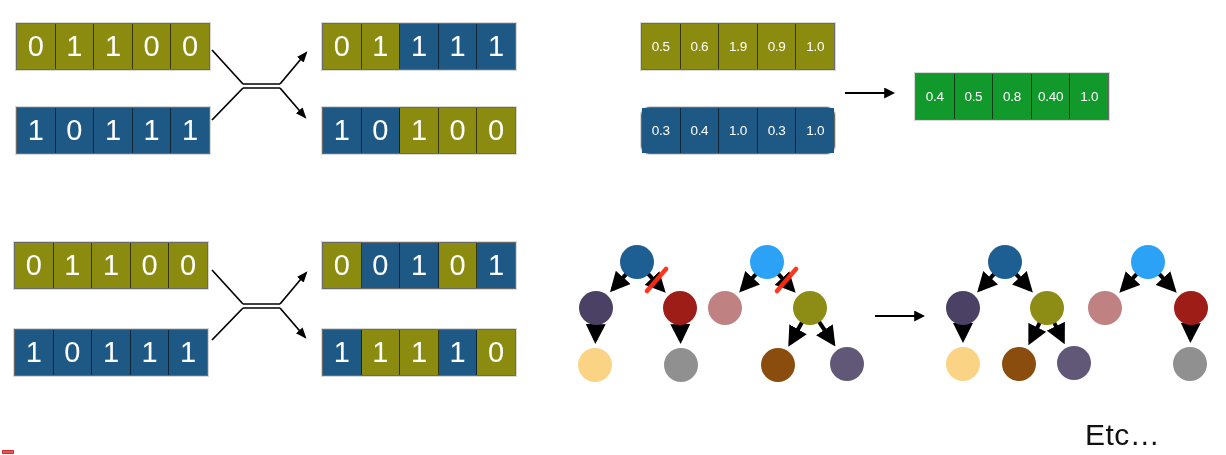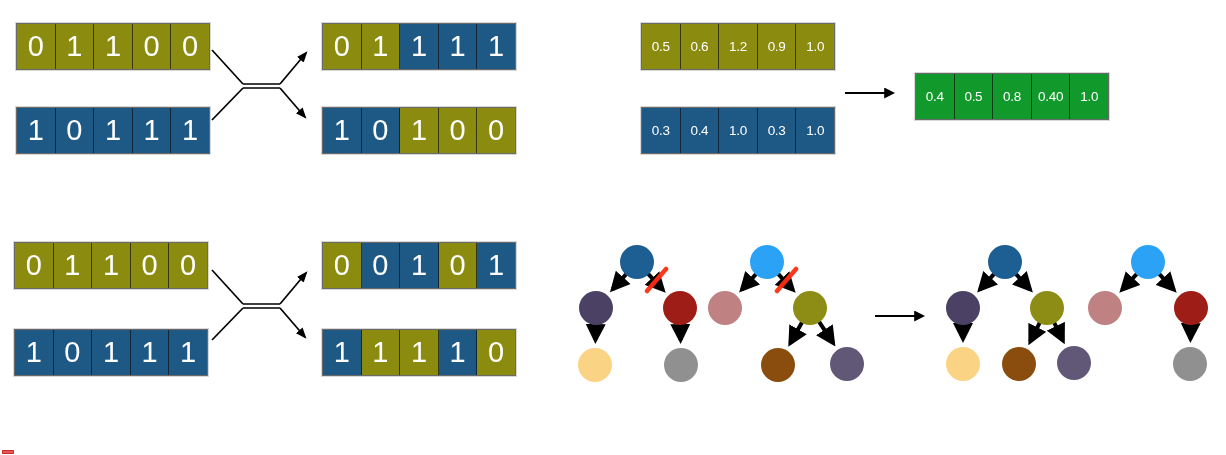--- a/index.html
+++ b/index.html
@@ -96,25 +96,25 @@
     <div class="bitrow" style="left: 322px; top: 329px;">
       <div class="cell" style="background: rgb(30, 89, 134);">1</div>
       <div class="cell" style="background: rgb(139, 139, 16);">1</div>
       <div class="cell" style="background: rgb(139, 139, 16);">1</div>
       <div class="cell" style="background: rgb(30, 89, 134);">1</div>
       <div class="cell" style="background: rgb(139, 139, 16);">0</div>
     </div>
     <div class="bitrow small" style="left: 641px; top: 23px;">
       <div class="cell" style="background: rgb(139, 139, 16);">0.5</div>
       <div class="cell" style="background: rgb(139, 139, 16);">0.6</div>
-      <div class="cell" style="background: rgb(139, 139, 16);">1.2</div>
+      <div class="cell" style="background: rgb(139, 139, 16);">1.9</div>
       <div class="cell" style="background: rgb(139, 139, 16);">0.9</div>
       <div class="cell" style="background: rgb(139, 139, 16);">1.0</div>
     </div>
-    <div class="bitrow small" style="left: 641px; top: 107px;">
+    <div class="bitrow small" style="left: 641px; top: 107px; border-radius: 8px;">
       <div class="cell" style="background: rgb(30, 89, 134);">0.3</div>
       <div class="cell" style="background: rgb(30, 89, 134);">0.4</div>
       <div class="cell" style="background: rgb(30, 89, 134);">1.0</div>
       <div class="cell" style="background: rgb(30, 89, 134);">0.3</div>
       <div class="cell" style="background: rgb(30, 89, 134);">1.0</div>
     </div>
     <div class="bitrow small" style="left: 915px; top: 73px;">
       <div class="cell" style="background: rgb(18, 153, 43);">0.4</div>
       <div class="cell" style="background: rgb(18, 153, 43);">0.5</div>
       <div class="cell" style="background: rgb(18, 153, 43);">0.8</div>
@@ -180,14 +180,15 @@
       <line x1="1137.0738579509664" y1="273.68843102919885" x2="1122.072096951615" y2="289.7368265168768" stroke="#000" stroke-width="4" marker-end="url(#arrow-big)"></line>
       <line x1="1158.9261420490336" y1="273.68843102919885" x2="1173.927903048385" y2="289.7368265168768" stroke="#000" stroke-width="4" marker-end="url(#arrow-big)"></line>
       <line x1="1190.7143312573298" y1="323.9974495895271" x2="1190.446357410422" y2="339.00398501636386" stroke="#000" stroke-width="4" marker-end="url(#arrow-big)"></line>
       <circle cx="1148" cy="262" r="17" fill="#2BA2F5"></circle>
       <circle cx="1105" cy="308" r="17" fill="#BF8182"></circle>
       <circle cx="1191" cy="308" r="17" fill="#9E1D17"></circle>
       <circle cx="1190" cy="364" r="17" fill="#909090"></circle>
       <line x1="647" y1="291" x2="666" y2="269" stroke="#FF2D12" stroke-width="4.5" stroke-linecap="round" opacity="0.95"></line>
       <line x1="777" y1="291" x2="796" y2="269" stroke="#FF2D12" stroke-width="4.5" stroke-linecap="round" opacity="0.95"></line>
     </svg>
+  <div id="etc-label">Etc…</div>
   <div id="red-artifact"></div>
 </div>
 
 </body></html>

